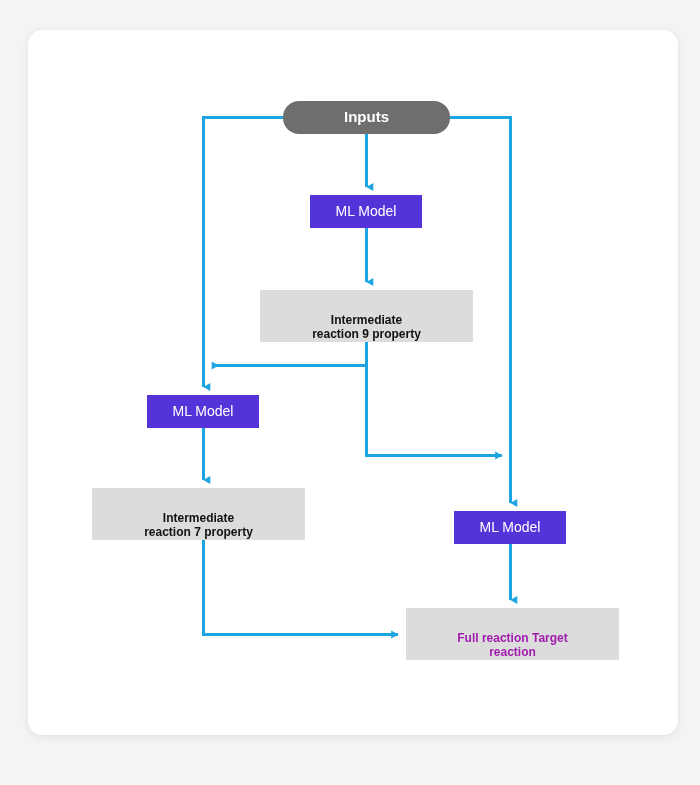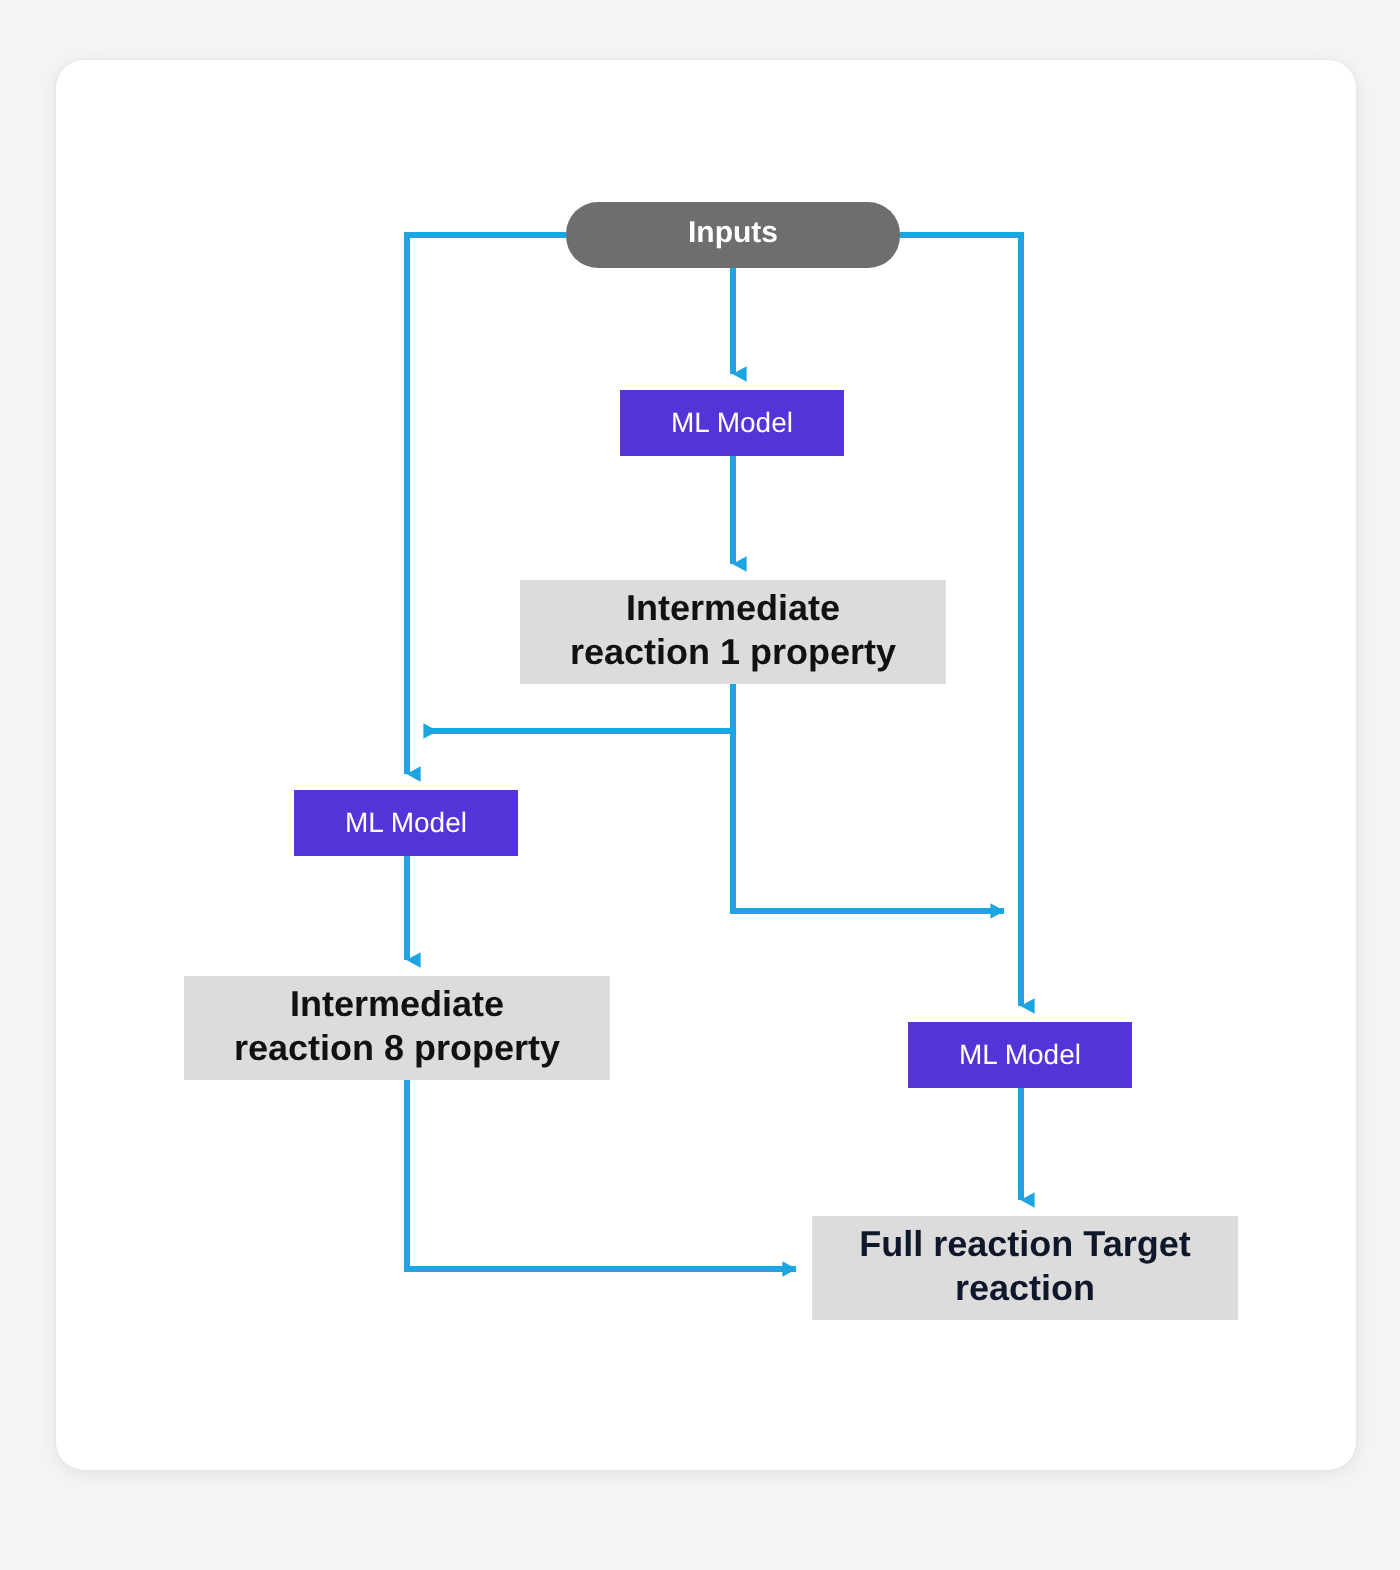--- a/index.html
+++ b/index.html
@@ -55,23 +55,24 @@
   }
   .node-model {
     background: #5433d8;
     color: #ffffff;
     font-size: 14px;
     font-weight: normal;
   }
   .node-prop {
     background: #dcdcdc;
     color: #111111;
-    font-size: 18px;
+    font-size: 12px;
     font-weight: bold;
     padding: 0 10px;
+    align-items: flex-end;
   }
   
   #node-inputs        { left: 283px; top: 101px; width: 167px; height: 33px; }
   #node-model-1       { left: 310px; top: 195px; width: 112px; height: 33px; }
   #node-intermediate-1{ left: 260px; top: 290px; width: 213px; height: 52px; }
   #node-model-2       { left: 147px; top: 395px; width: 112px; height: 33px; }
   #node-intermediate-2{ left:  92px; top: 488px; width: 213px; height: 52px; }
   #node-model-3       { left: 454px; top: 511px; width: 112px; height: 33px; }
   #node-target        { left: 406px; top: 608px; width: 213px; height: 52px; }
 </style>
@@ -122,39 +123,39 @@
     <span>Inputs</span>
   </div>
 
   <div class="node node-model" id="node-model-1" style="left: 310px; top: 195px; width: 112px; height: 33px; background: rgb(84, 51, 216); color: rgb(255, 255, 255);">
     <span>ML Model</span>
   </div>
 
   <div class="node node-prop" id="node-intermediate-1" style="left: 260px; top: 290px; width: 213px; height: 52px; background: rgb(220, 220, 220); color: rgb(17, 17, 17);">
     <span>
       <span>Intermediate</span><br>
-      <span>reaction 1 property</span>
+      <span>reaction 9 property</span>
     </span>
   </div>
 
   <div class="node node-model" id="node-model-2" style="left: 147px; top: 395px; width: 112px; height: 33px; background: rgb(84, 51, 216); color: rgb(255, 255, 255);">
     <span>ML Model</span>
   </div>
 
   <div class="node node-prop" id="node-intermediate-2" style="left: 92px; top: 488px; width: 213px; height: 52px; background: rgb(220, 220, 220); color: rgb(17, 17, 17);">
     <span>
       <span>Intermediate</span><br>
-      <span>reaction 8 property</span>
+      <span>reaction 7 property</span>
     </span>
   </div>
 
   <div class="node node-model" id="node-model-3" style="left: 454px; top: 511px; width: 112px; height: 33px; background: rgb(84, 51, 216); color: rgb(255, 255, 255);">
     <span>ML Model</span>
   </div>
 
-  <div class="node node-prop" id="node-target" style="left: 406px; top: 608px; width: 213px; height: 52px; background: rgb(220, 220, 220); color: #0f172a;">
+  <div class="node node-prop" id="node-target" style="left: 406px; top: 608px; width: 213px; height: 52px; background: rgb(220, 220, 220); color: #a21caf;">
     <span>
       <span>Full reaction Target</span><br>
       <span>reaction</span>
     </span>
   </div>
 
 </div>
 
 </body></html>

